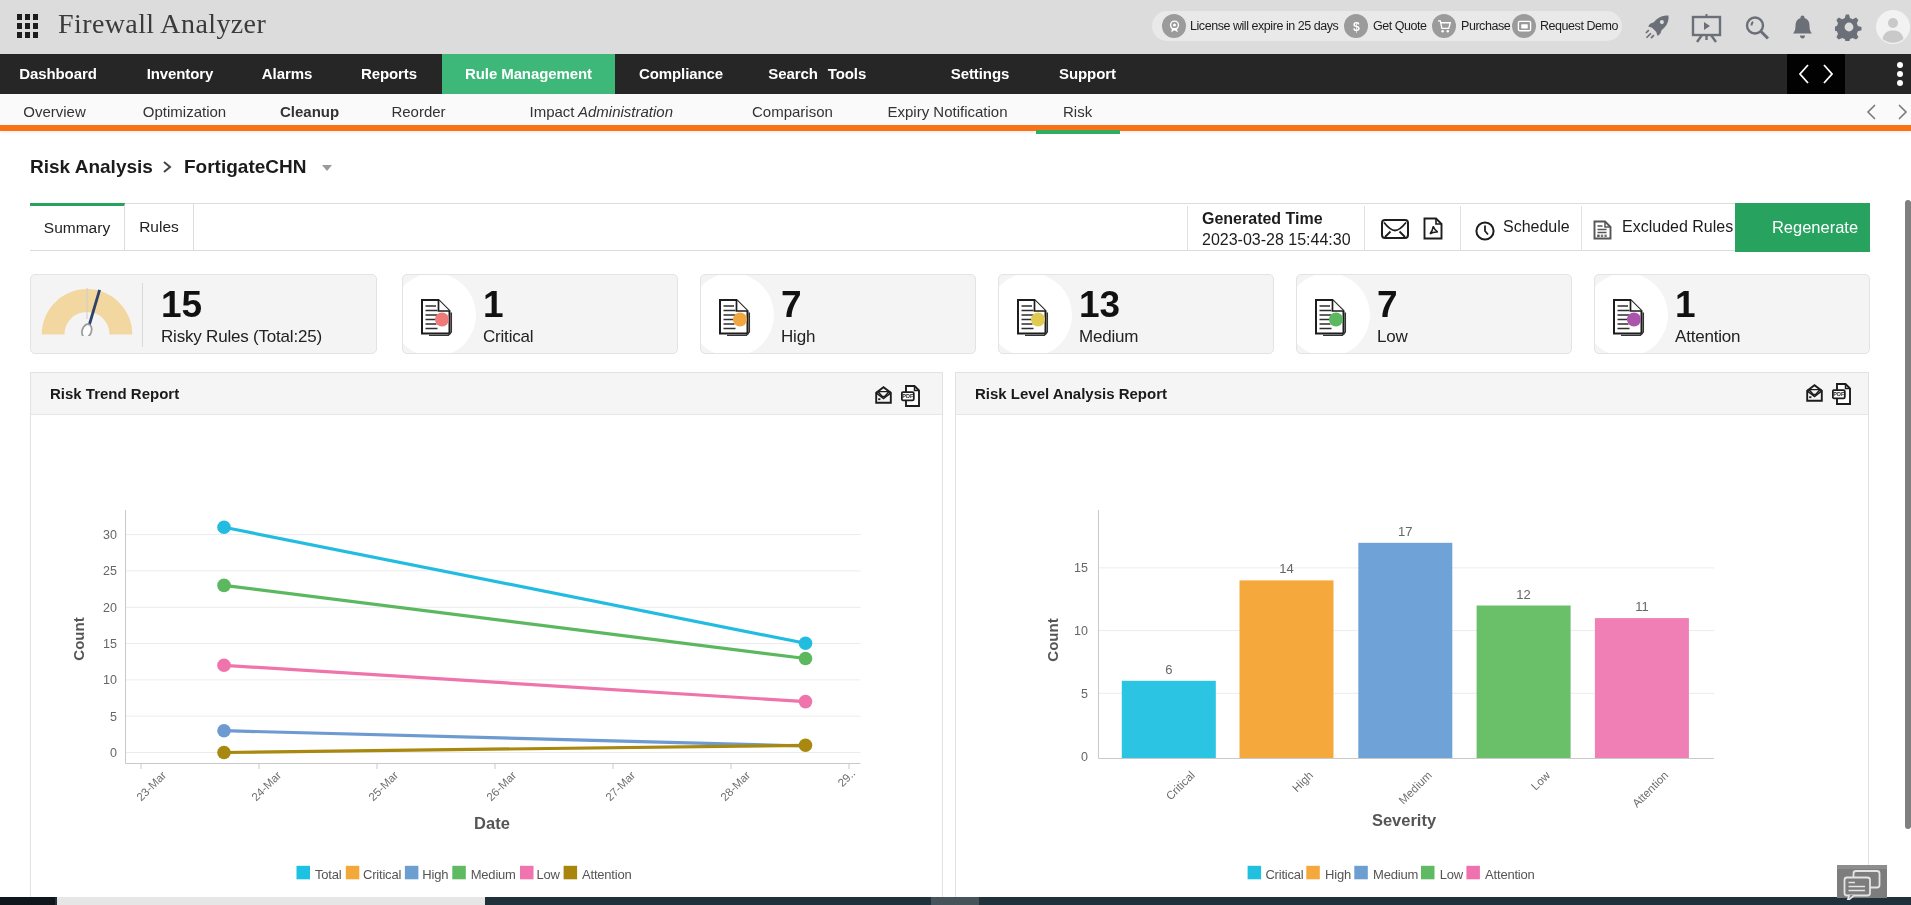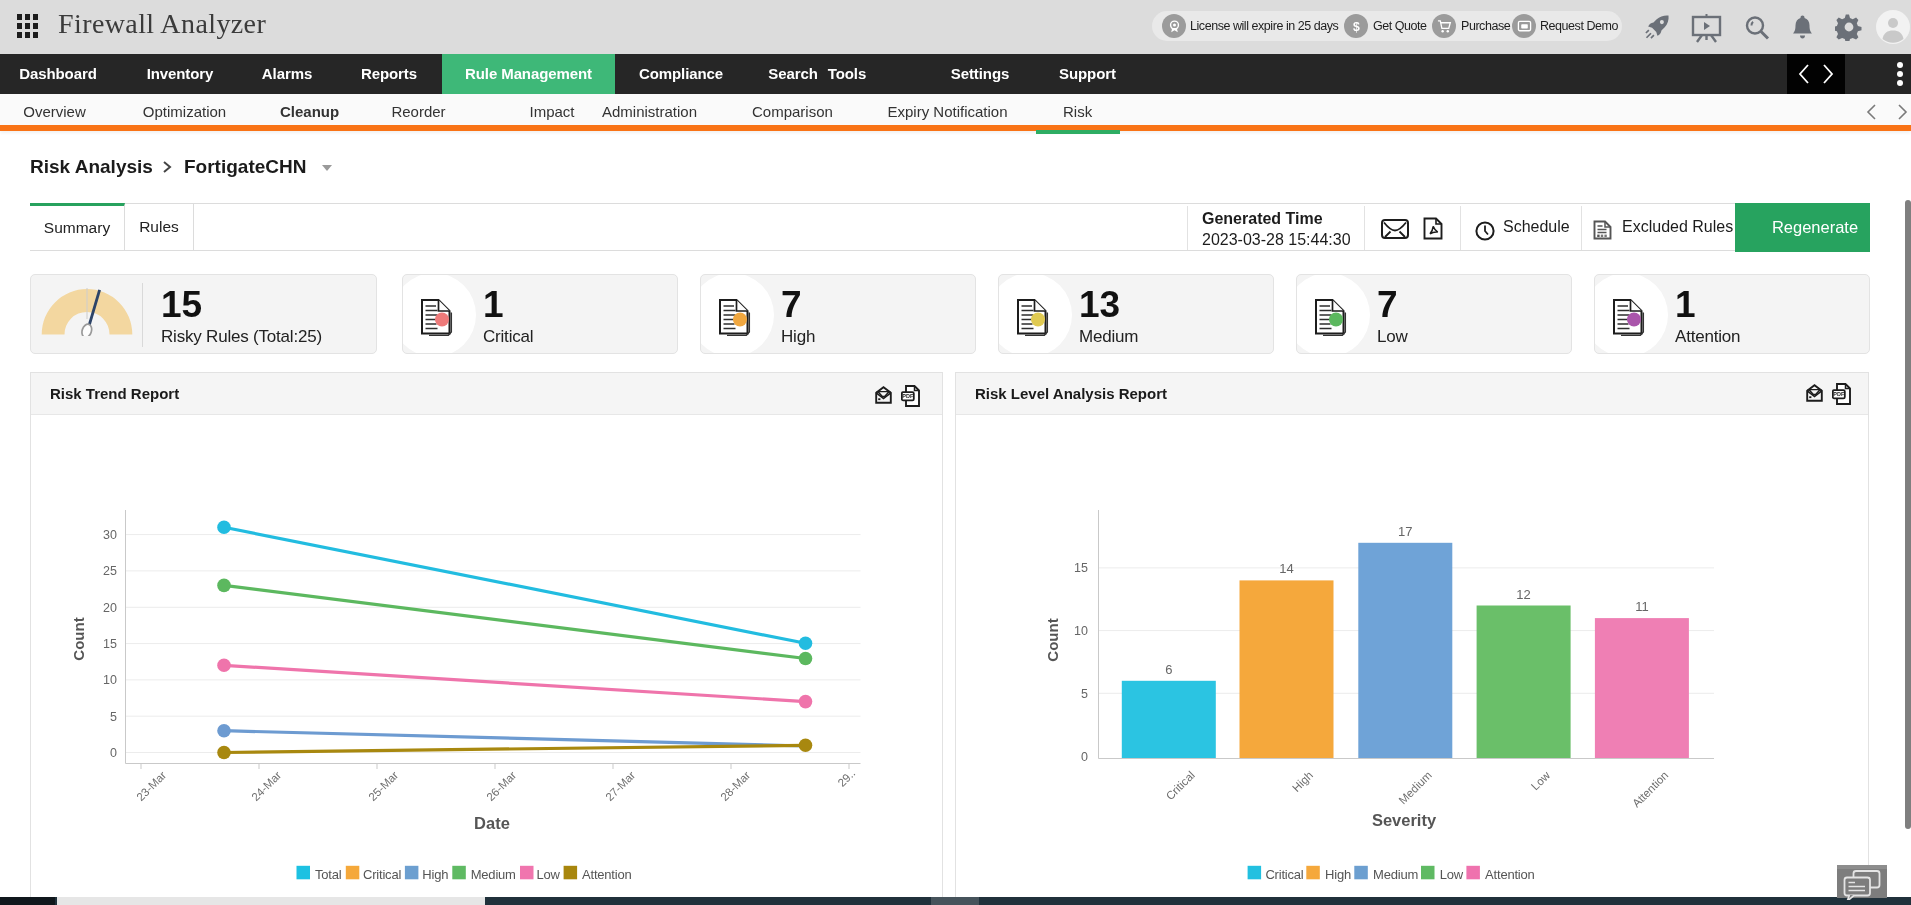--- a/index.html
+++ b/index.html
@@ -174,21 +174,21 @@
       <i></i>
     </div>
 </div>
 
 <div class="subnav" id="subnav">
   <div class="item" style="left:23px;width:63px;">Overview</div>
   <div class="item" style="left:141px;width:87px;">Optimization</div>
   <div class="item" style="left:280px;width:57px;font-weight:bold;">Cleanup</div>
   <div class="item" style="left:390px;width:57px;">Reorder</div>
   <div class="item" style="left:520px;width:48px;margin-left:8px;">Impact</div>
-  <div class="item" style="left:600px;width:99px;">Administration</div>
+  <div class="item" style="left:576px;width:99px;font-style:italic;">Administration</div>
   <div class="item" style="left:752px;width:80px;">Comparison</div>
   <div class="item" style="left:887px;width:121px;">Expiry Notification</div>
   <div class="item" style="left:1063px;width:29px;">Risk</div>
   <div class="uline" style="left:1036px;width:84px;"></div>
   <svg class="abs" style="left:1864px;top:9px;" width="16" height="18" viewBox="0 0 16 18">
     <path d="M11 2 L4 9 L11 16" fill="none" stroke="#7a7a7a" stroke-width="1.6"></path>
   </svg>
   <svg class="abs" style="left:1894px;top:9px;" width="16" height="18" viewBox="0 0 16 18">
     <path d="M5 2 L12 9 L5 16" fill="none" stroke="#7a7a7a" stroke-width="1.6"></path>
   </svg>

